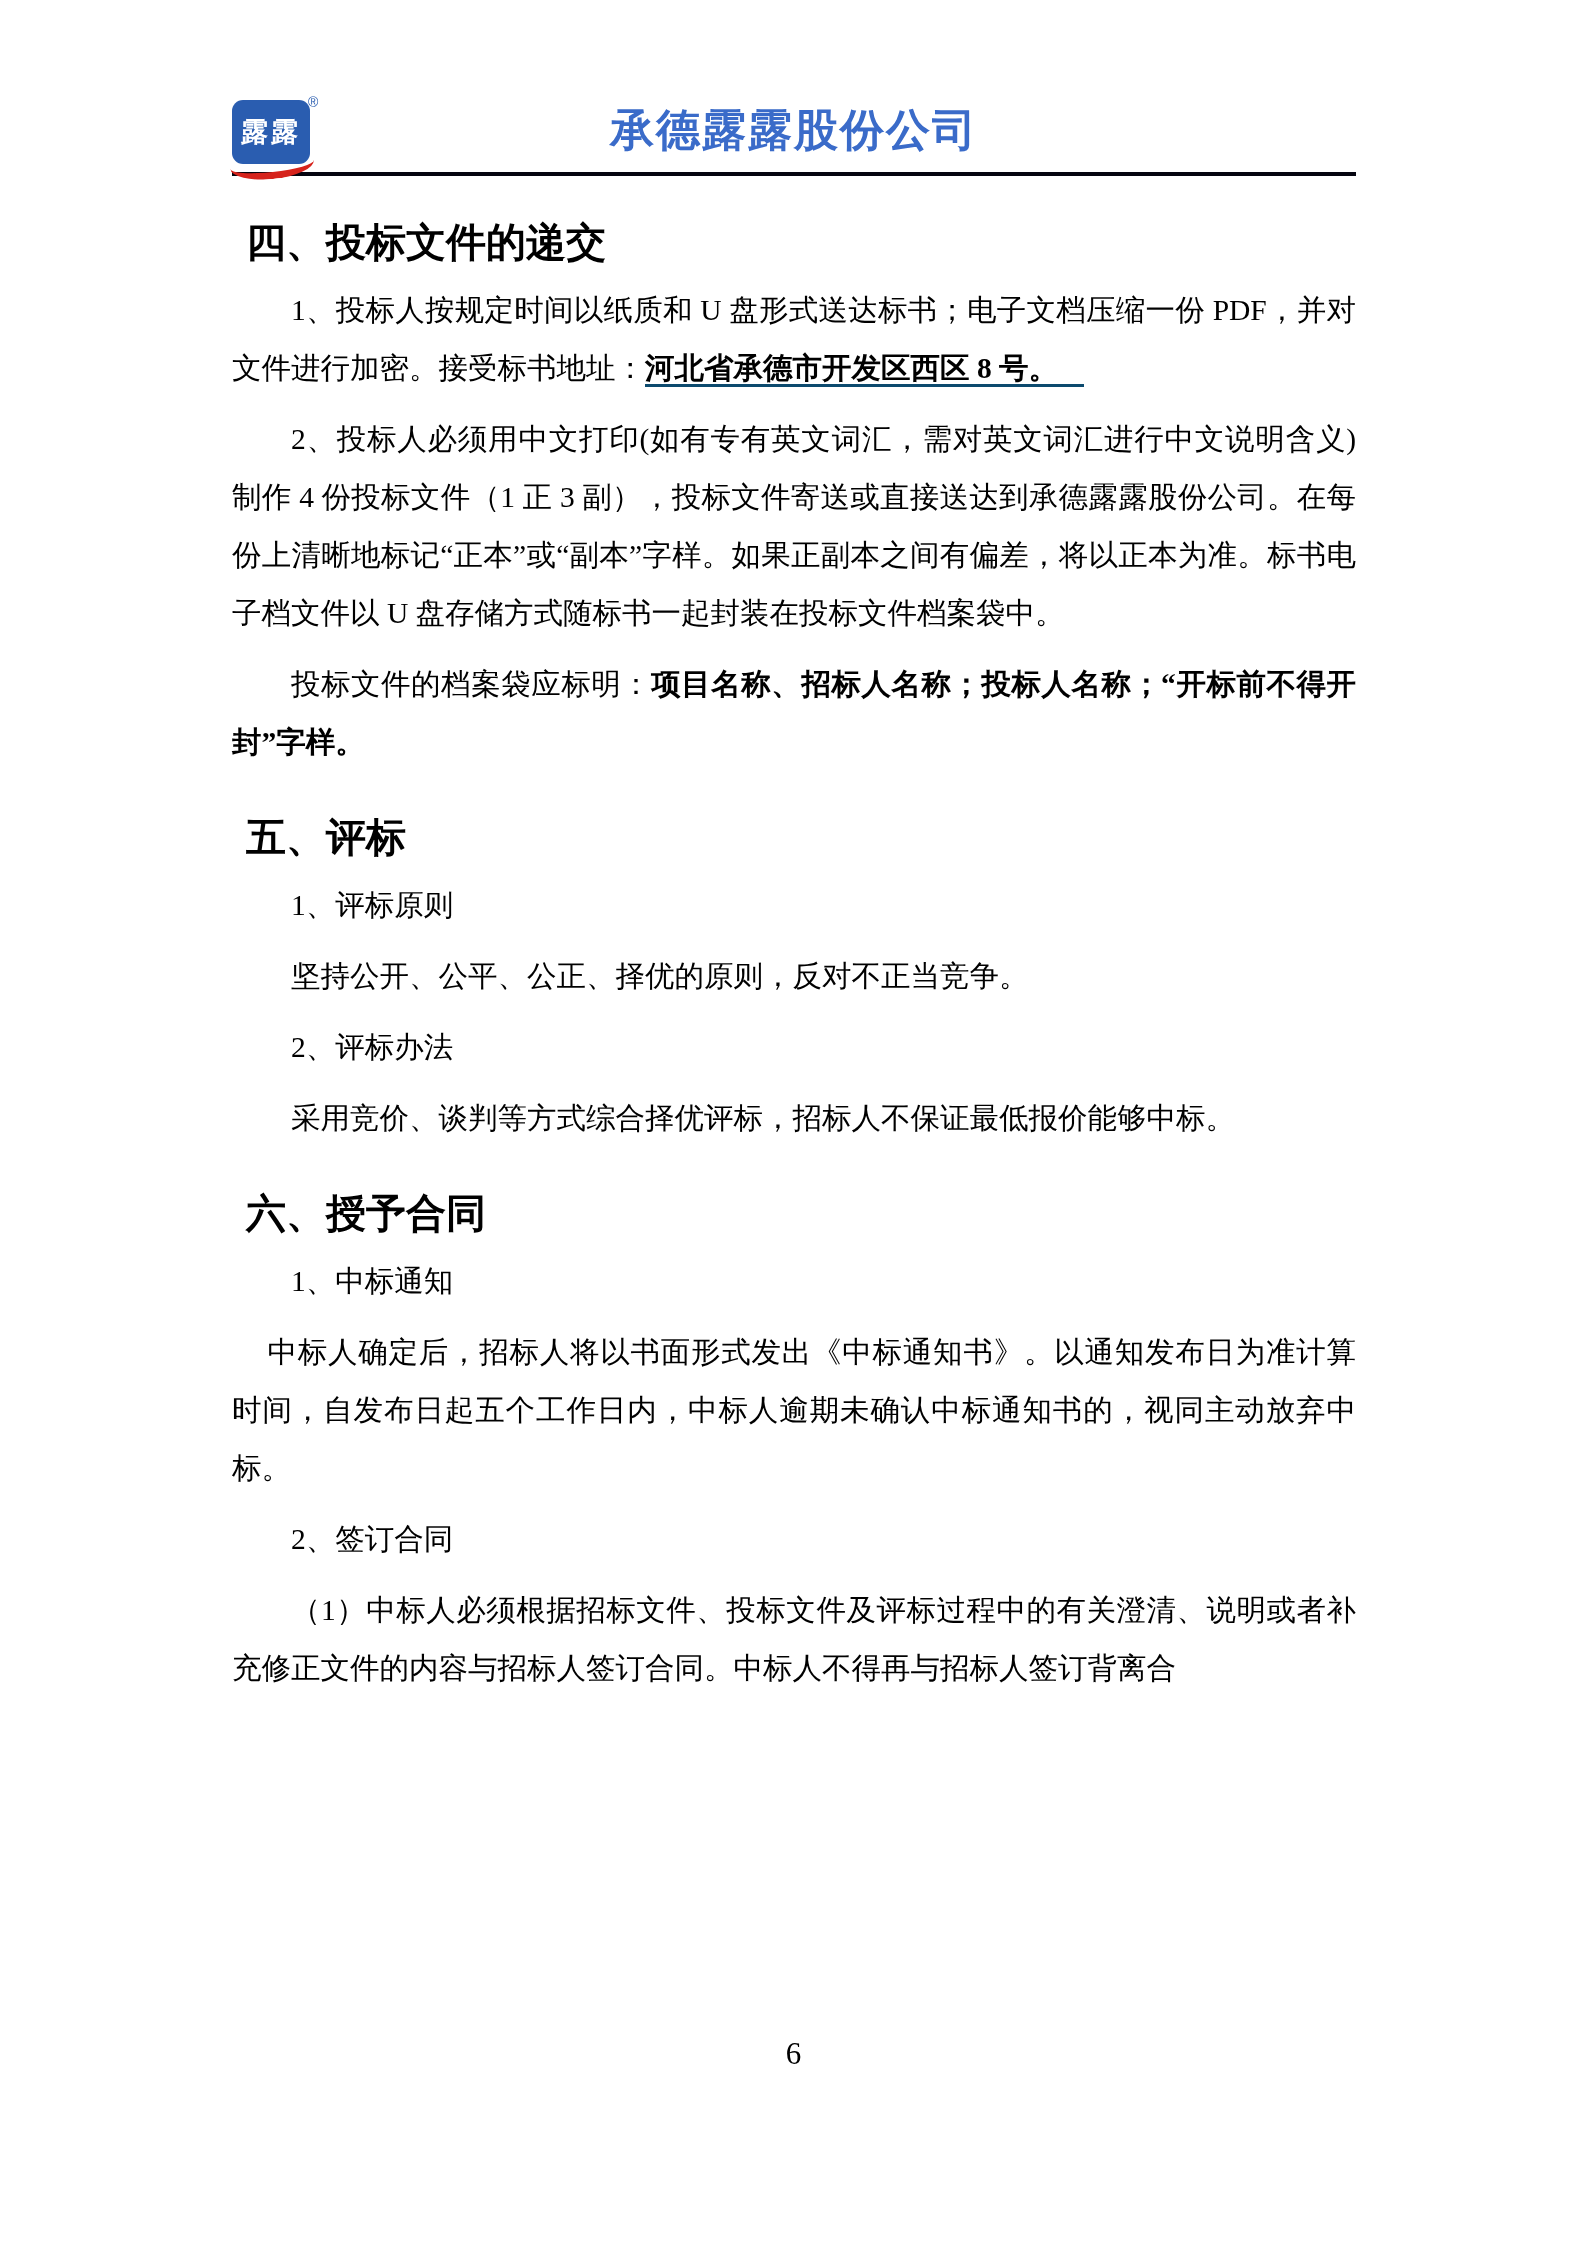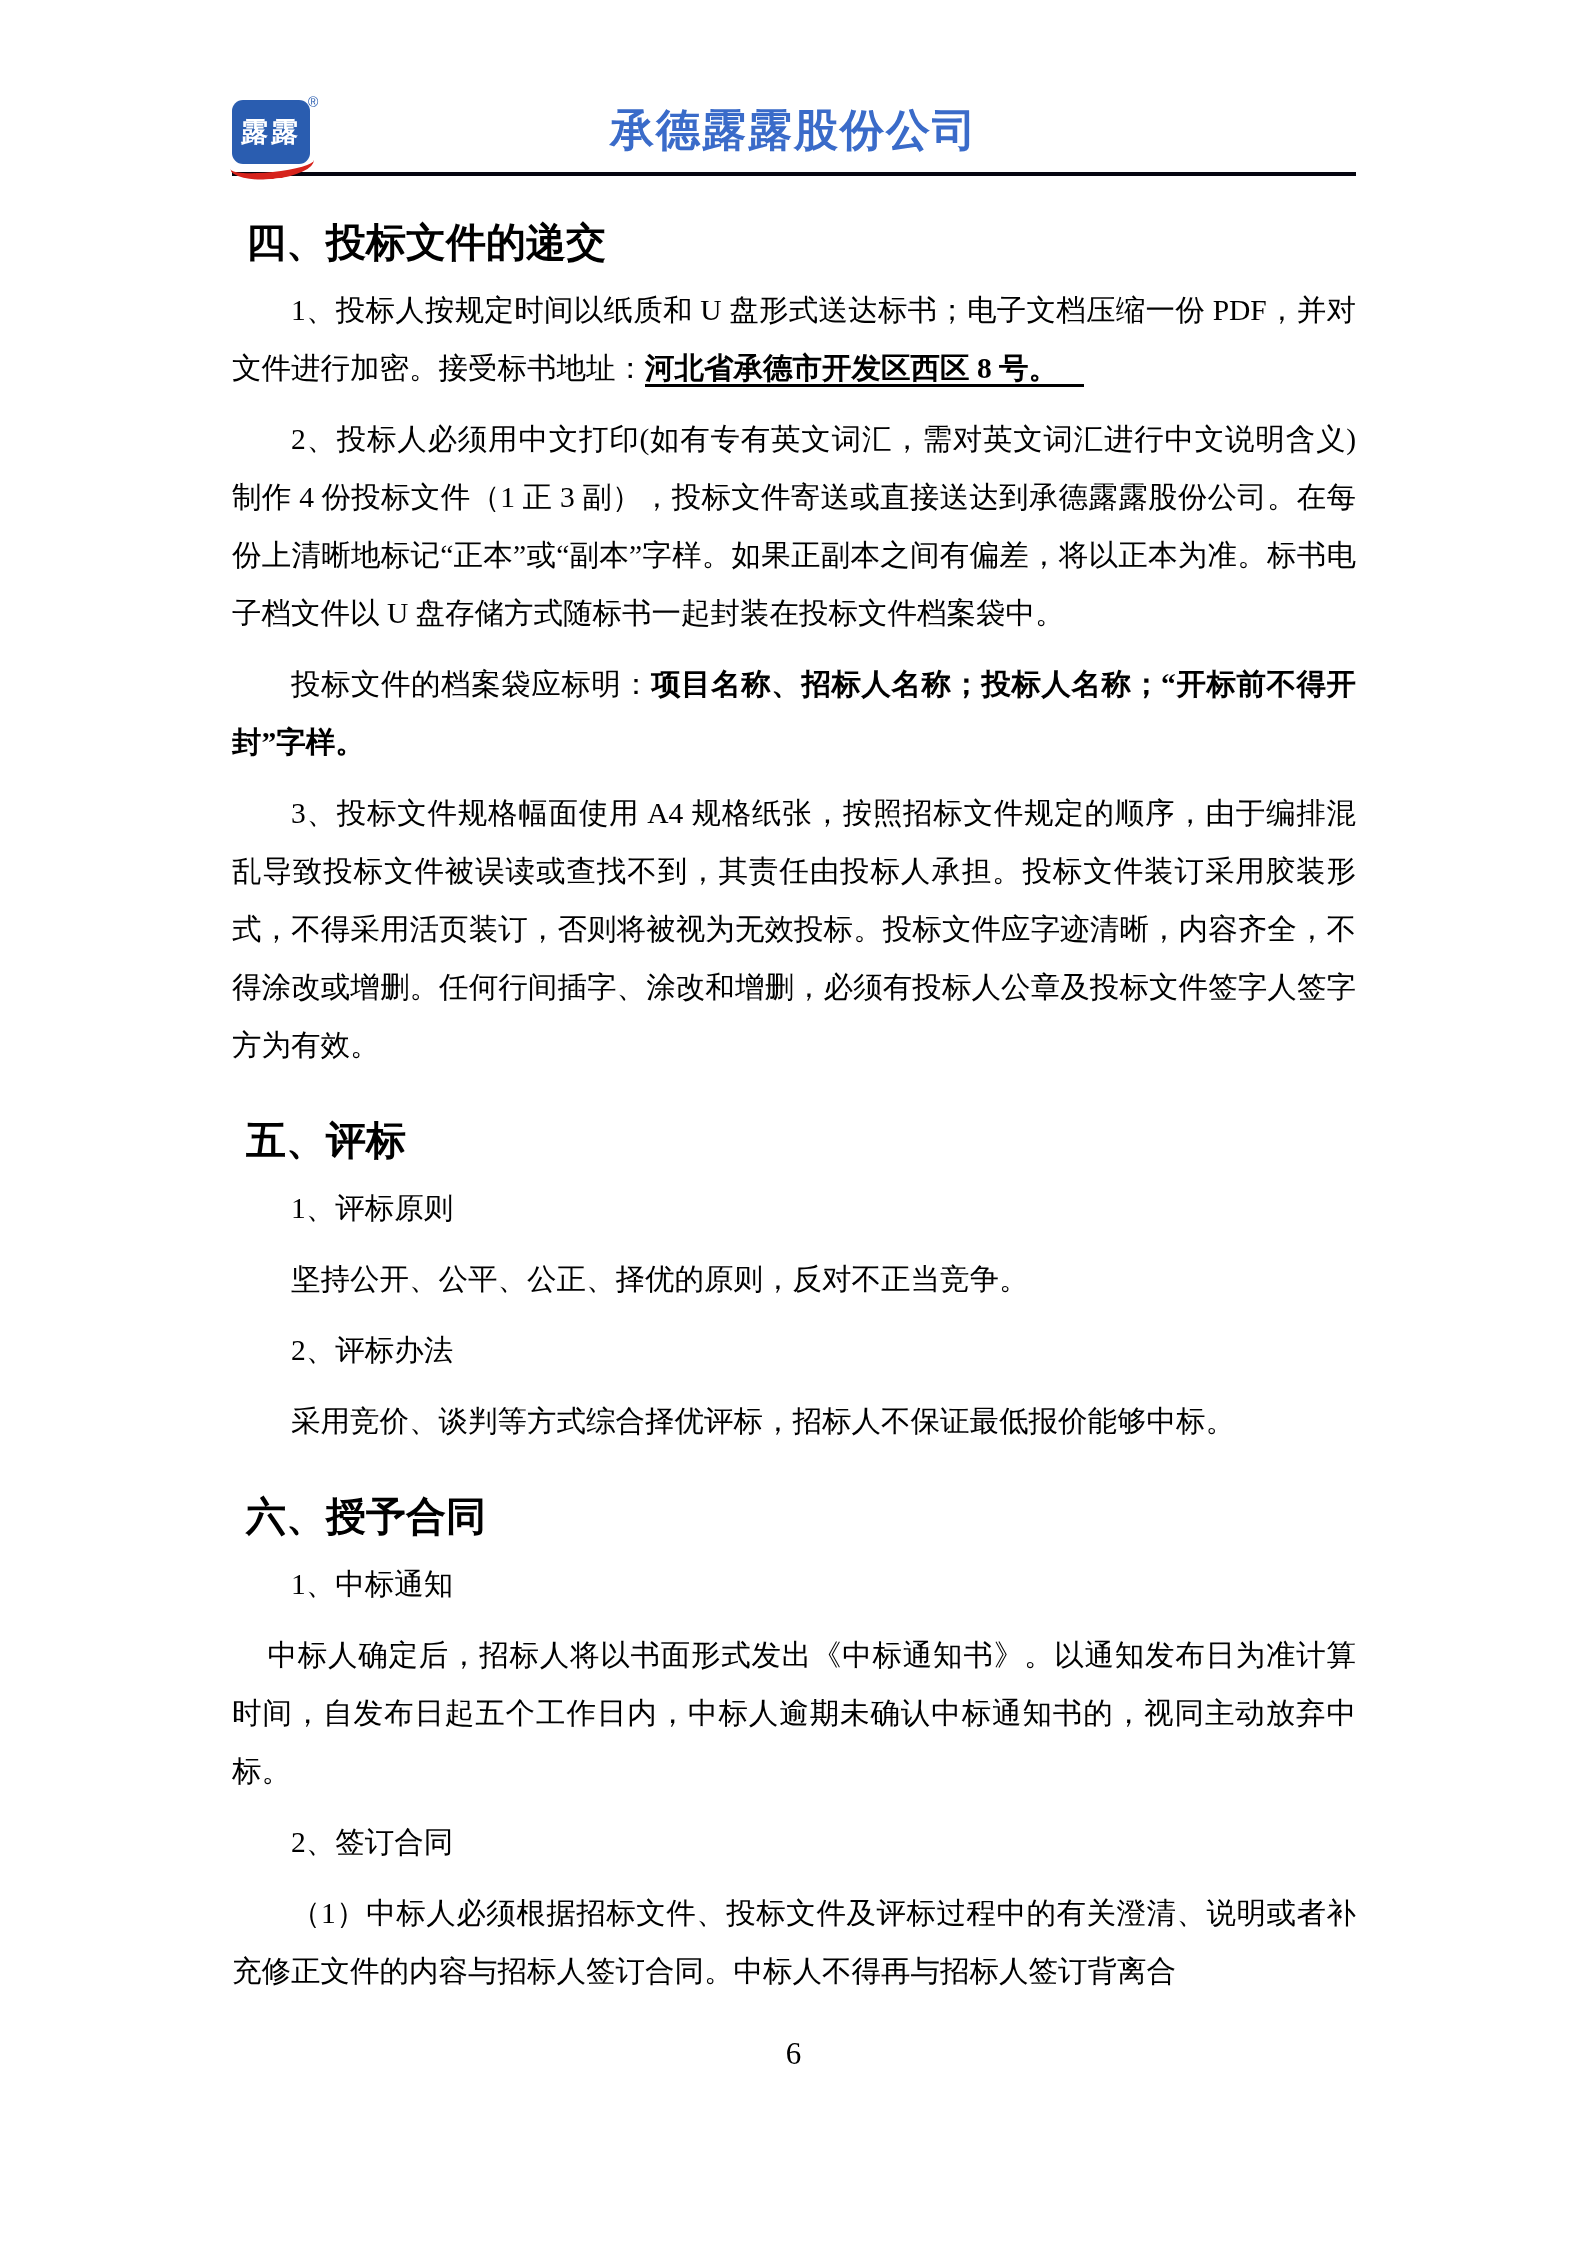--- a/index.html
+++ b/index.html
@@ -93,21 +93,21 @@
     font-family: "Liberation Serif", "DejaVu Serif", serif;
   }
   .para {
     font-size: 29.5px;
     line-height: 58px;
     margin: 13px 0 0 0;
     text-align: justify;
   }
   .seg-b { font-weight: bold; }
   .seg-u {
-    border-bottom: 3px solid #000000;
+    border-bottom: 3px solid #0c4a6e;
     padding-right: 26px;
   }
   
   .page-number {
     position: absolute;
     left: 0;
     right: 0;
     top: 2036px;
     text-align: center;
     font-size: 31px;
@@ -129,21 +129,20 @@
         <div class="logo-swoosh"></div>
       </div>
       <div class="company">承德露露股份公司</div>
     </div>
 
     <main class="doc-body" id="doc-body">
         <h2 class="sec-heading">四、投标文件的递交</h2>
         <p class="para" style="text-indent: 2em;"><span>1、投标人按规定时间以纸质和 U 盘形式送达标书；电子文档压缩一份 PDF，并对文件进行加密。接受标书地址：</span><span class="seg-b seg-u">河北省承德市开发区西区 8 号。</span></p>
         <p class="para" style="text-indent: 2em;"><span>2、投标人必须用中文打印(如有专有英文词汇，需对英文词汇进行中文说明含义)制作 4 份投标文件（1 正 3 副），投标文件寄送或直接送达到承德露露股份公司。在每份上清晰地标记“正本”或“副本”字样。如果正副本之间有偏差，将以正本为准。标书电子档文件以 U 盘存储方式随标书一起封装在投标文件档案袋中。</span></p>
         <p class="para" style="text-indent: 2em;"><span>投标文件的档案袋应标明：</span><span class="seg-b">项目名称、招标人名称；投标人名称；“开标前不得开封”字样。</span></p>
-        <p class="para" style="text-indent: 2em;"><span>3、投标文件规格幅面使用 A4 规格纸张，按照招标文件规定的顺序，由于编排混乱导致投标文件被误读或查找不到，其责任由投标人承担。投标文件装订采用胶装形式，不得采用活页装订，否则将被视为无效投标。投标文件应字迹清晰，内容齐全，不得涂改或增删。任何行间插字、涂改和增删，必须有投标人公章及投标文件签字人签字方为有效。</span></p>
         <h2 class="sec-heading">五、评标</h2>
         <p class="para" style="text-indent: 2em;"><span>1、评标原则</span></p>
         <p class="para" style="text-indent: 2em;"><span>坚持公开、公平、公正、择优的原则，反对不正当竞争。</span></p>
         <p class="para" style="text-indent: 2em;"><span>2、评标办法</span></p>
         <p class="para" style="text-indent: 2em;"><span>采用竞价、谈判等方式综合择优评标，招标人不保证最低报价能够中标。</span></p>
         <h2 class="sec-heading">六、授予合同</h2>
         <p class="para" style="text-indent: 2em;"><span>1、中标通知</span></p>
         <p class="para" style="text-indent: 1.2em;"><span>中标人确定后，招标人将以书面形式发出《中标通知书》。以通知发布日为准计算时间，自发布日起五个工作日内，中标人逾期未确认中标通知书的，视同主动放弃中标。</span></p>
         <p class="para" style="text-indent: 2em;"><span>2、签订合同</span></p>
         <p class="para" style="text-indent: 2em;"><span>（1）中标人必须根据招标文件、投标文件及评标过程中的有关澄清、说明或者补充修正文件的内容与招标人签订合同。中标人不得再与招标人签订背离合</span></p>

